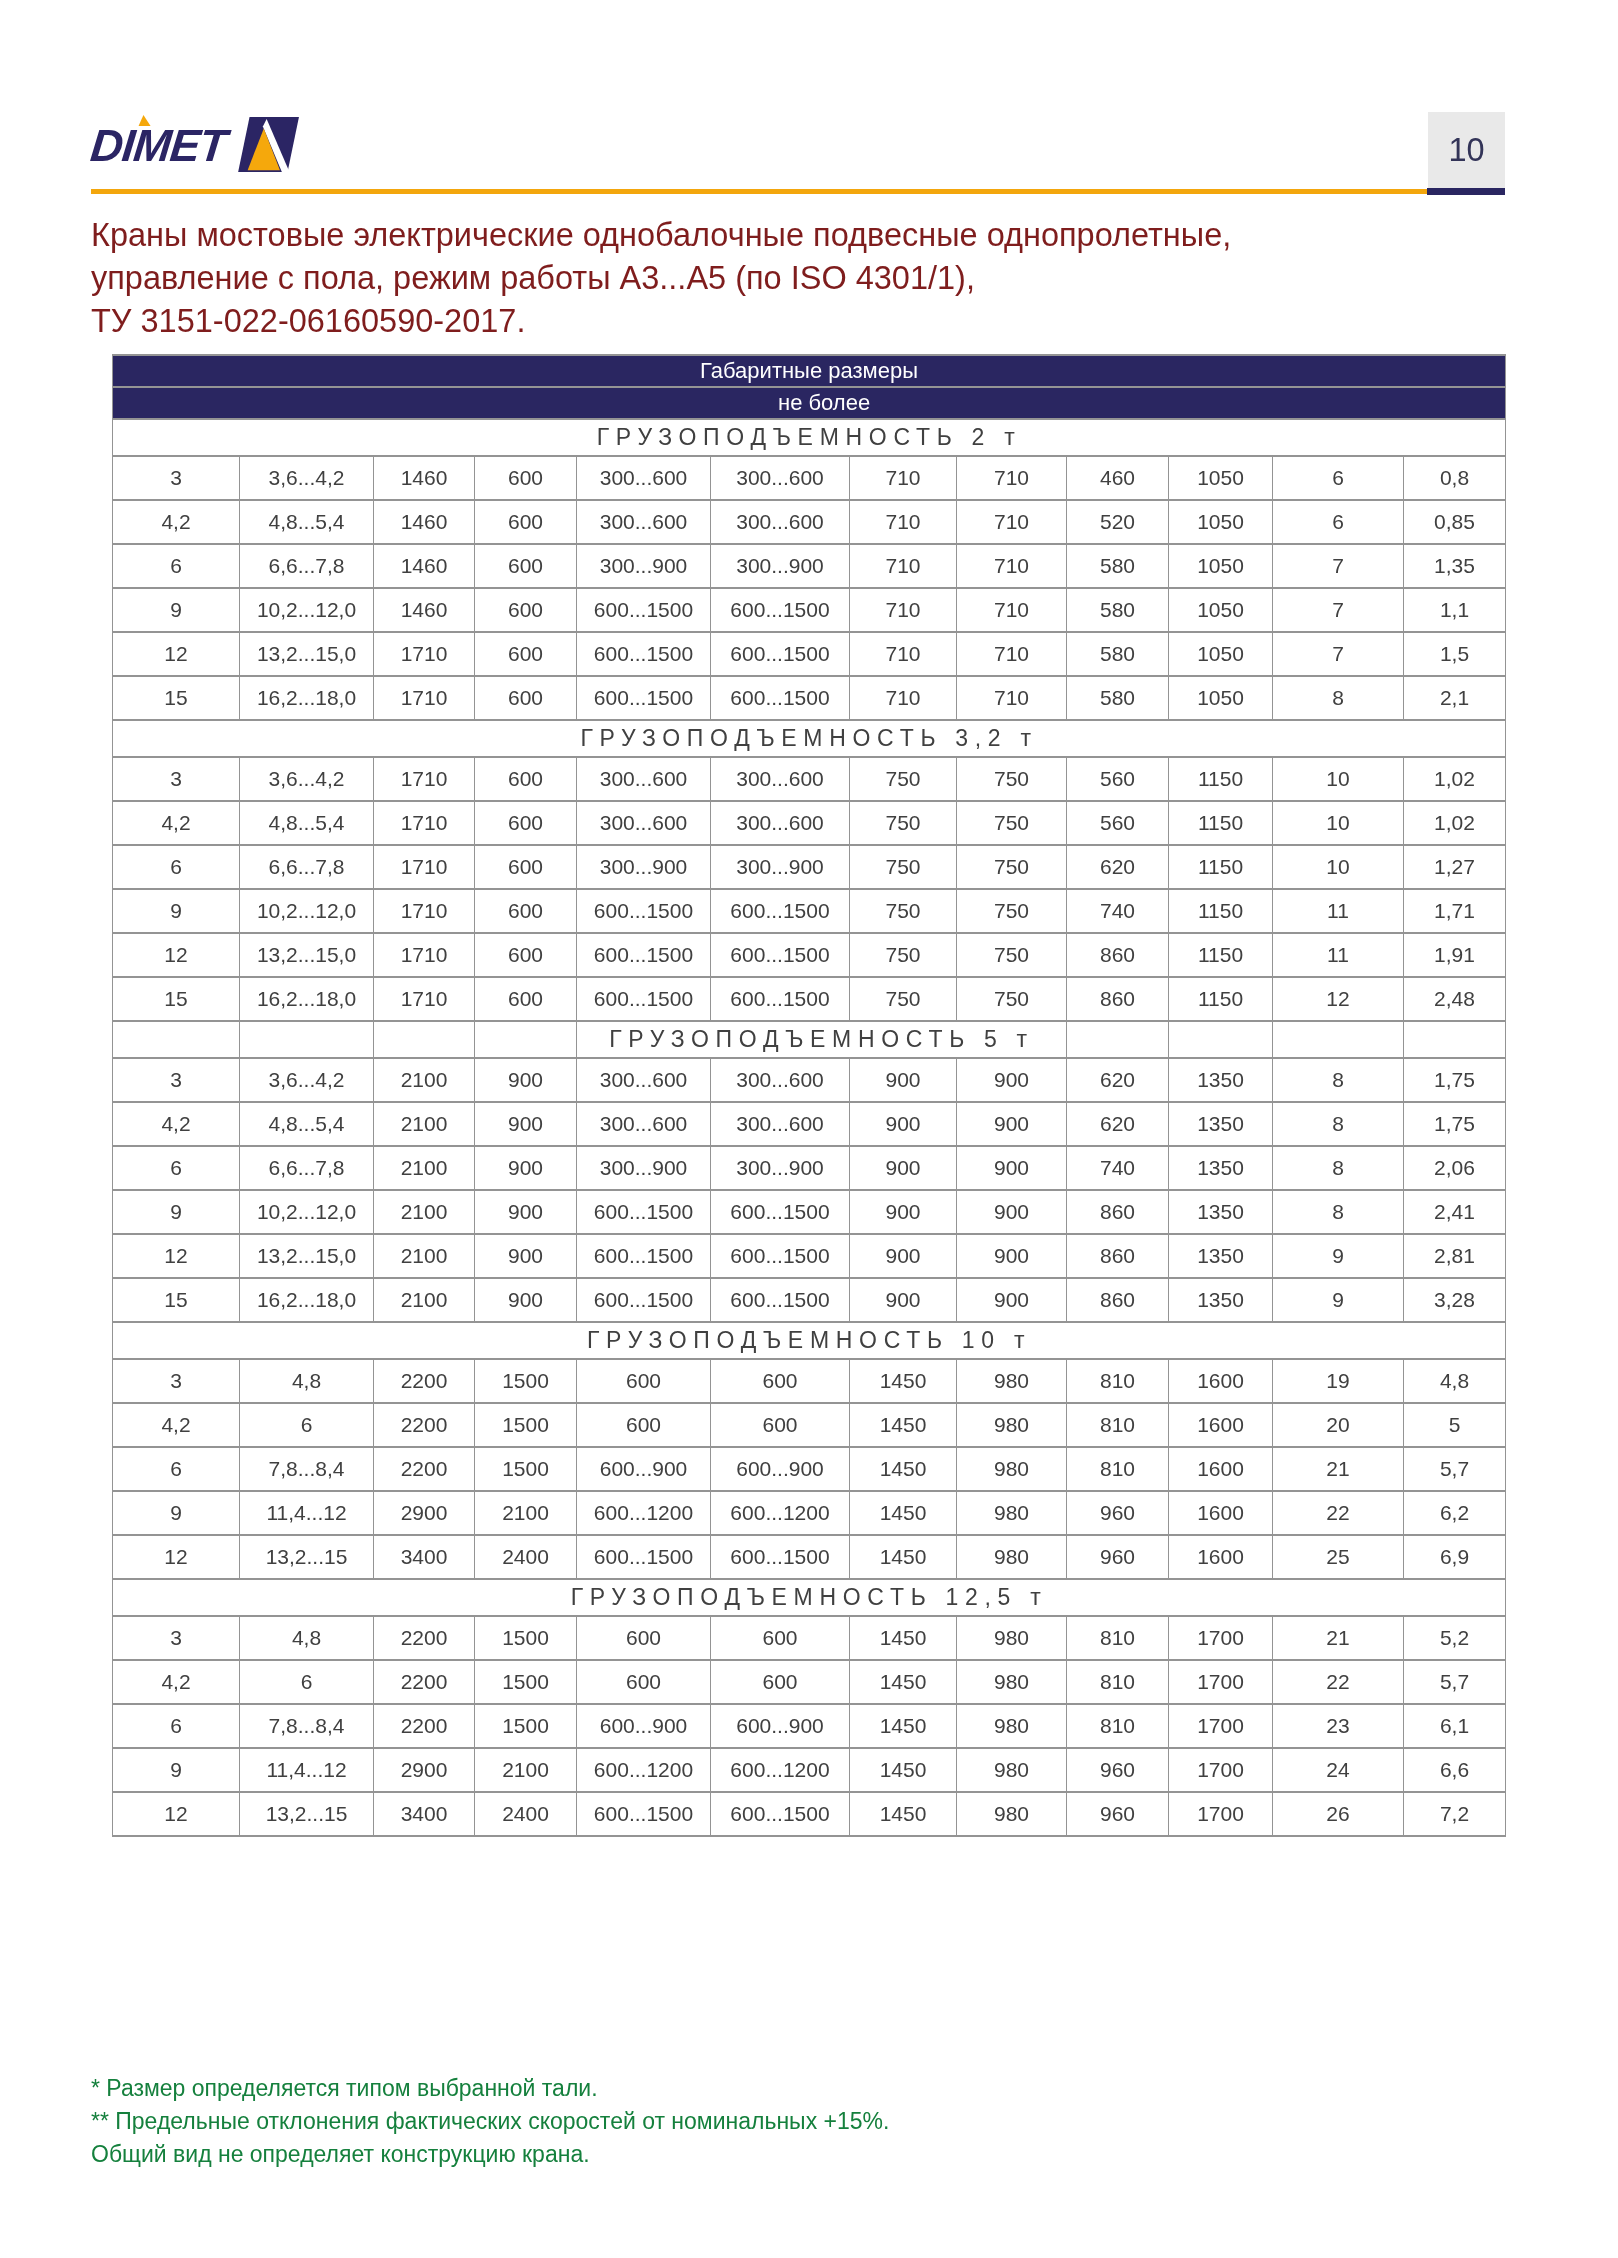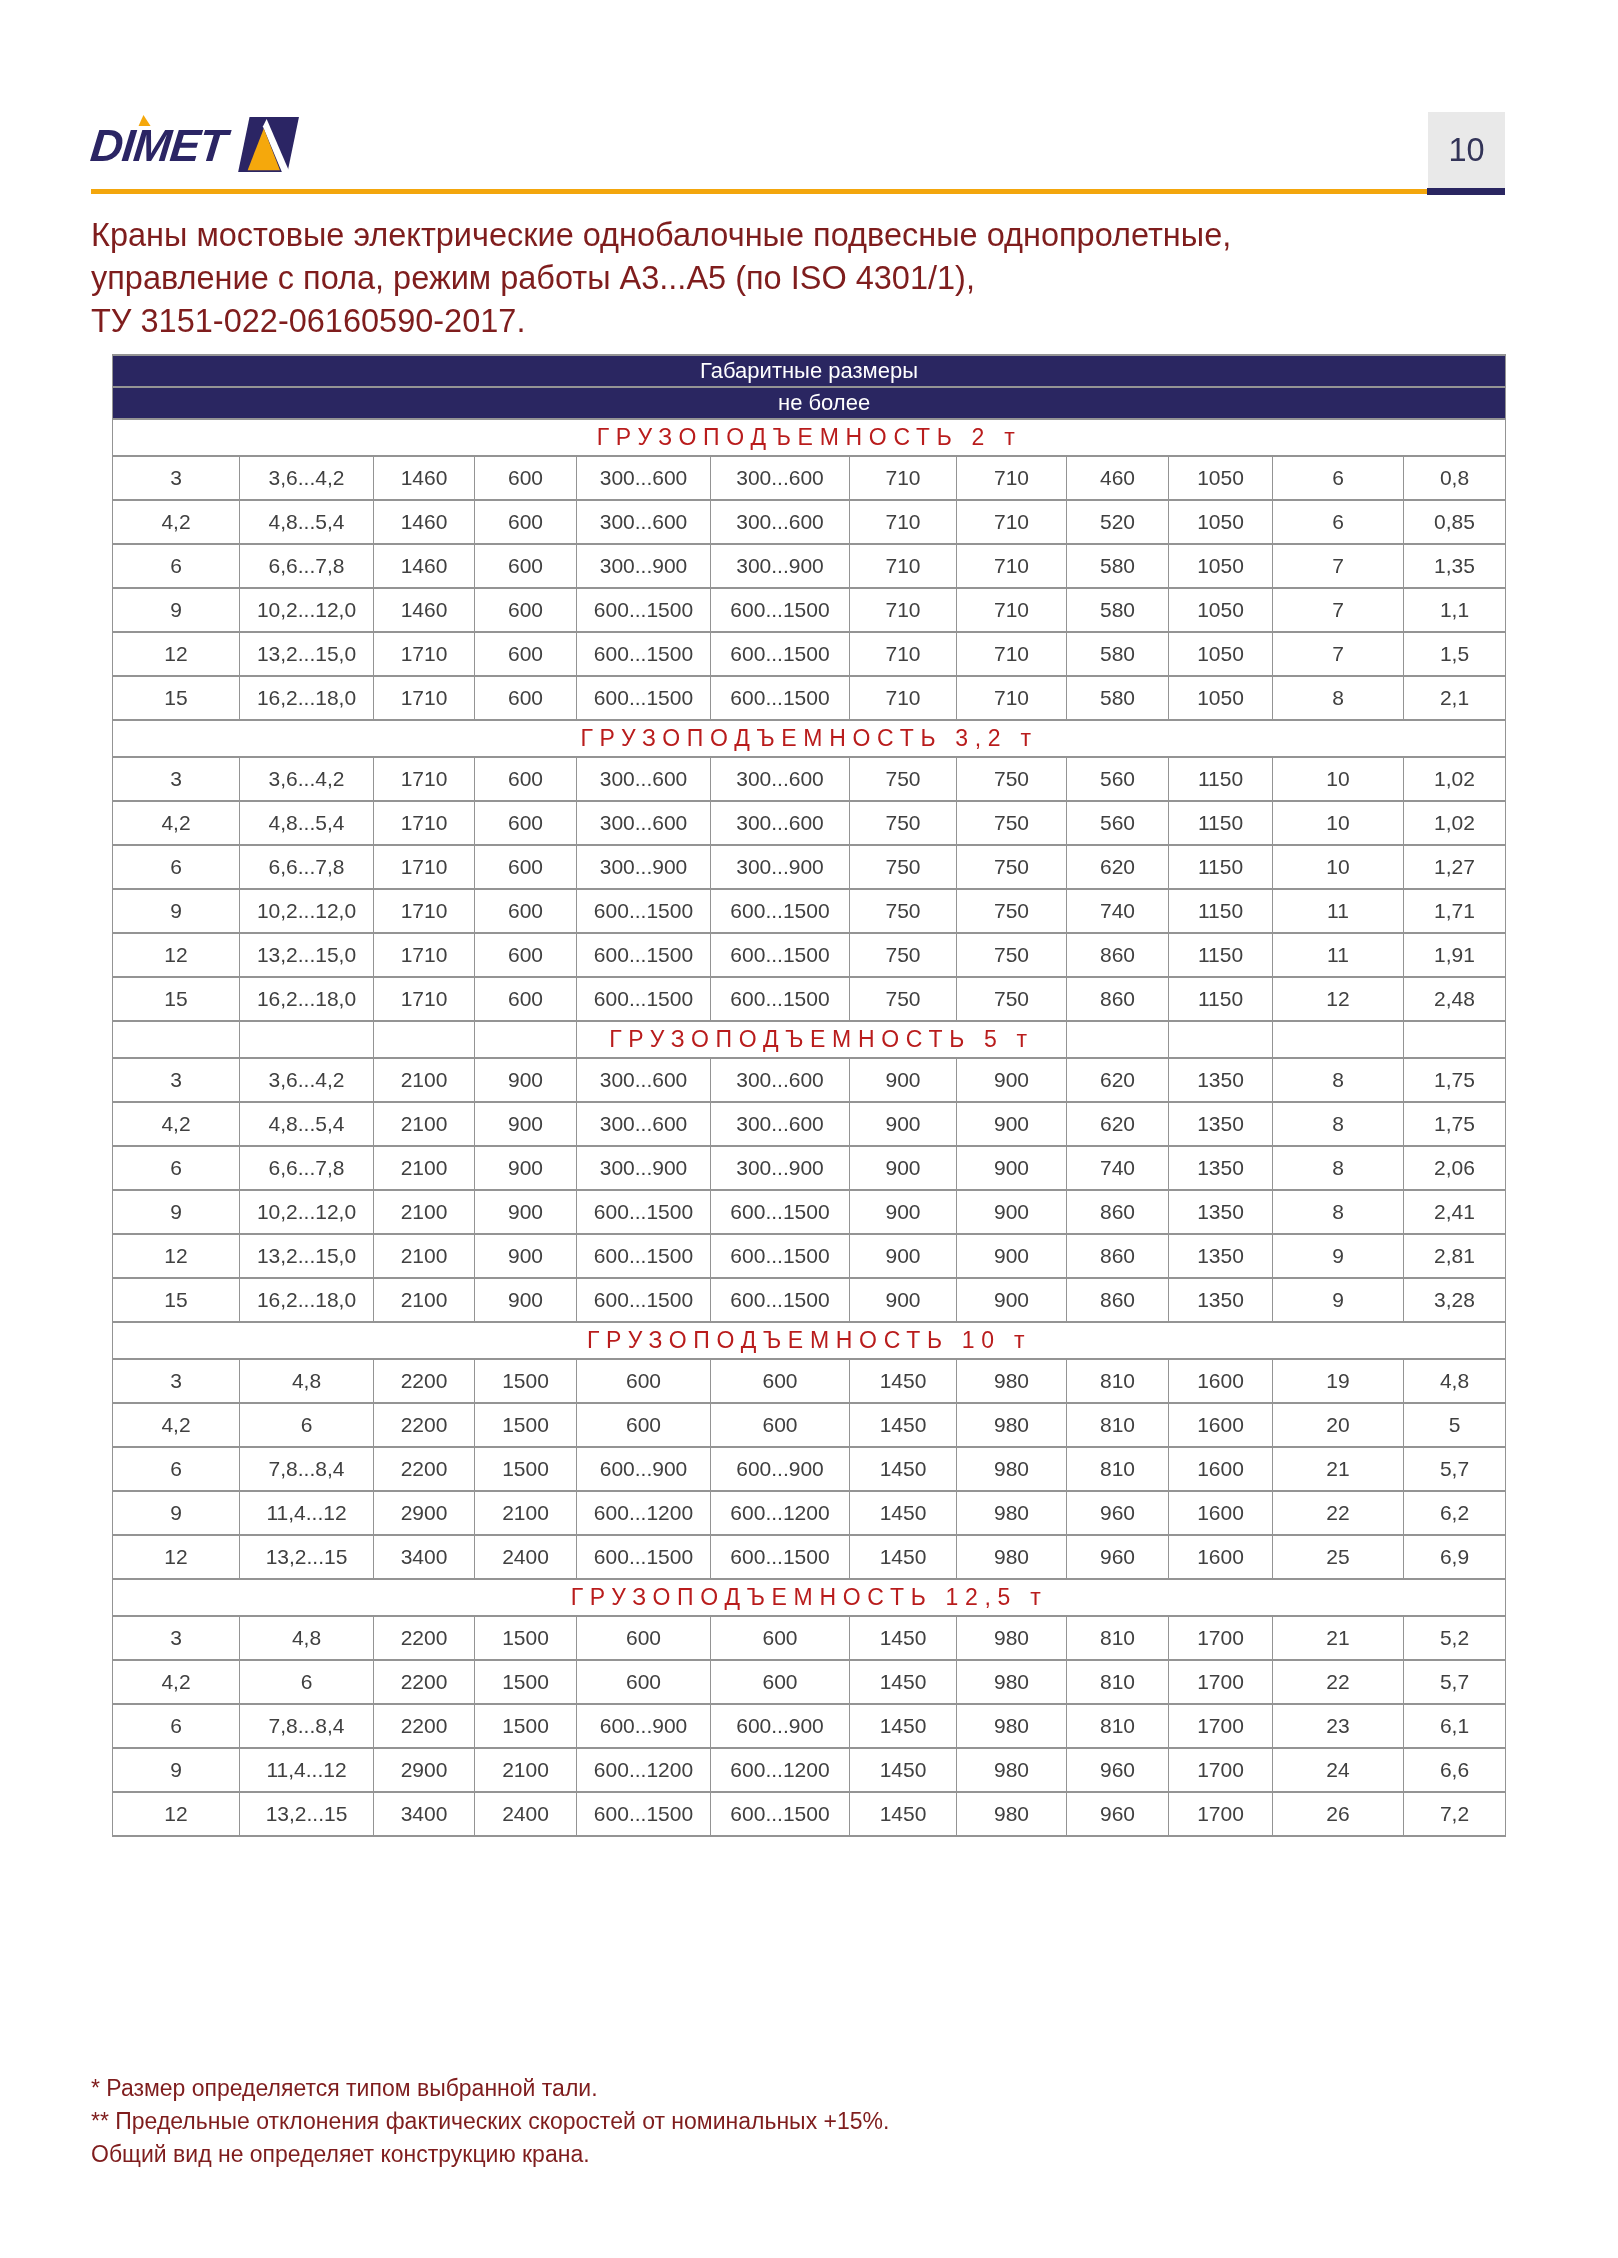--- a/index.html
+++ b/index.html
@@ -45,29 +45,29 @@
   table.spec td, table.spec th {
     border-left:1.9px solid #949494; border-right:1.9px solid #949494;
     border-top:2.9px solid #949494; border-bottom:2.9px solid #949494;
     text-align:center; vertical-align:middle; padding:0 1.9px;
   }
   .navy { background:#2a2661; color:#ffffff; font-weight:400; }
   tr.row-gab td { height:32px; font-size:22px; }
   tr.row-cols th { height:92px; font-size:22px; white-space:pre-line; line-height:29px; font-weight:400; }
   tr.row-nb td { height:32px; font-size:22px;padding-left:32px; }
   td.section-title {
-    height:37px; color:#b91c1c; font-size:23px; letter-spacing:6.7px; background:#ffffff;
+    height:37px; color:#404040; font-size:23px; letter-spacing:6.7px; background:#ffffff;
   }
   tr.data-row td { height:44px; background:#ffffff; }
   td.side-empty { background:#ffffff; }
 
   
   .footnotes {
     position:absolute; left:91px; top:2072px; width:1338px;
-    color:#7f1d1d; font-size:23px; line-height:33px;
+    color:#15803d; font-size:23px; line-height:33px;
   }
 </style>
 </head>
 <body>
 
 <div class="page">
 
   <div class="logo">
     <div class="logo-text">DIMET</div>
     <div class="logo-idot"></div>

